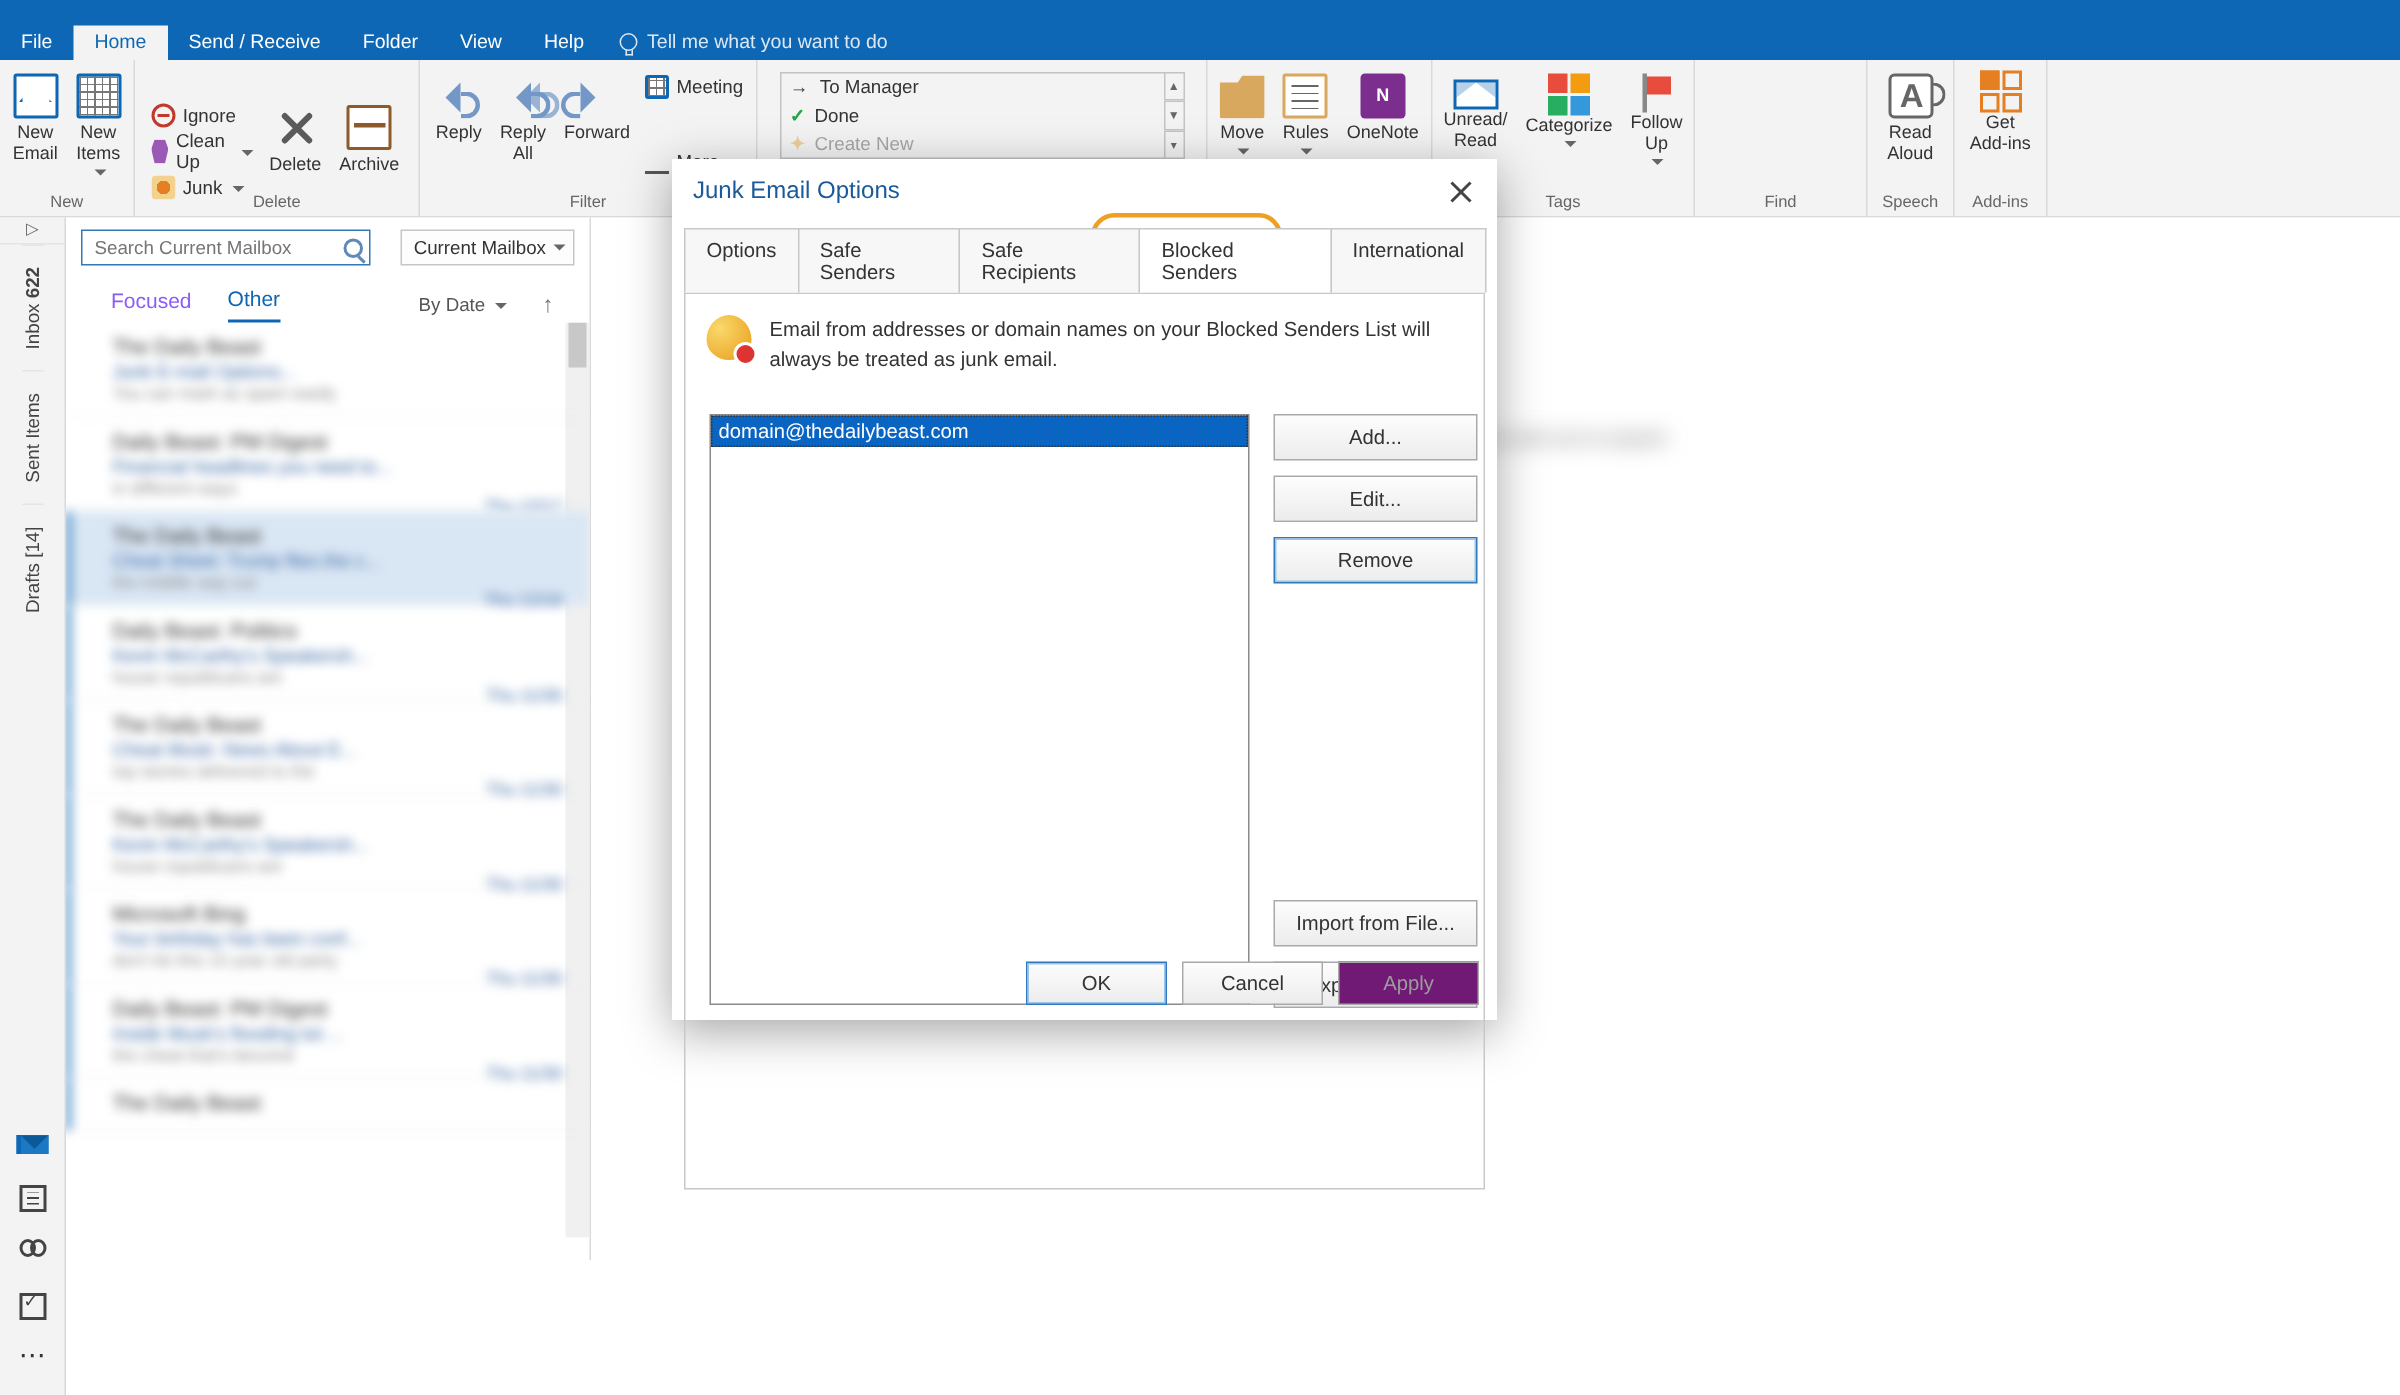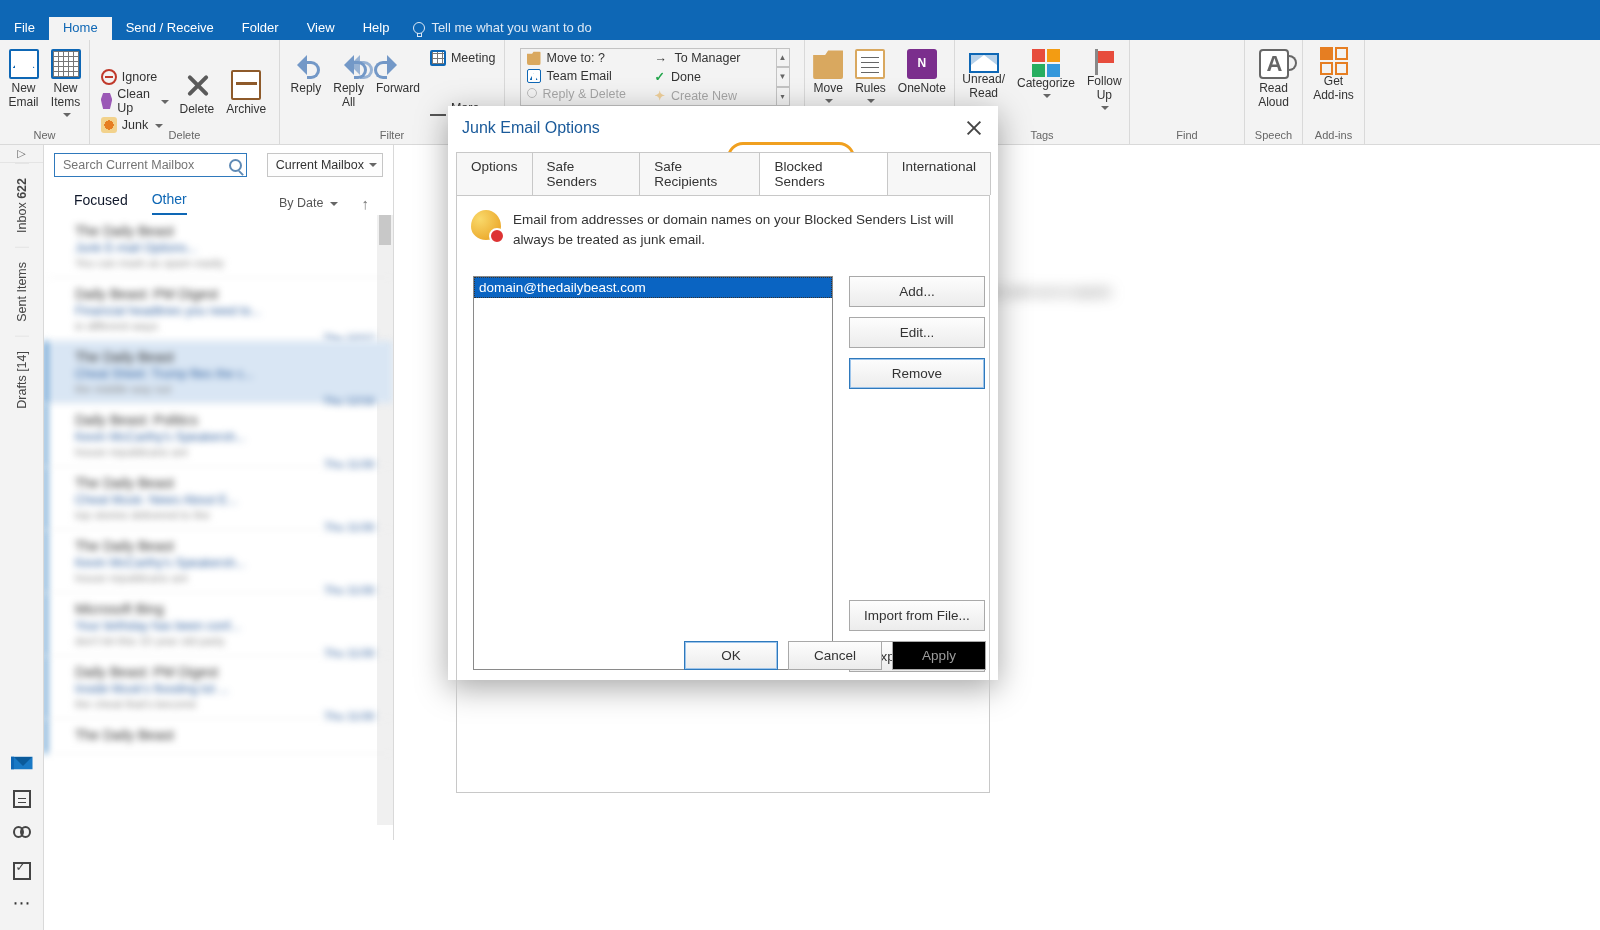--- a/index.html
+++ b/index.html
@@ -60,21 +60,21 @@
   .ri-ppl{ display:flex;} .ri-ppl:before,.ri-ppl:after{content:"";width:8px;height:8px;border:2px solid #444;border-radius:50%;} .ri-ppl:after{margin-left:-4px;}
   .ri-note{ border:2px solid #444; position:relative;} .ri-note:after{content:"✓";position:absolute;left:1px;top:-4px;color:#444;}
   .maillist { position:absolute; left:44px; top:145px; width:350px; height:695px; background:#fff; border-right:1px solid #d9d9d9;}
   .searchbar{ padding:8px 10px; display:flex; gap:20px;}
   .searchbox{ flex:1; display:flex; border:1px solid #2f79bc;background:#fff; align-items:center;padding:0 4px;}
   .searchbox input{ flex:1;border:none;outline:none;font-size:12.5px;padding:4px;}
   .mag{ width:13px;height:13px;border:2px solid #5f8ab5;border-radius:50%;position:relative;} .mag:after{content:"";position:absolute;right:-4px;bottom:-4px;width:6px;height:2px;background:#5f8ab5;transform:rotate(45deg);}
   .scopesel{ border:1px solid #c6c6c6; padding:4px 18px 4px 8px; font-size:12.5px; background:#fdfdfd; position:relative;}
   .scopesel:after{content:"";position:absolute;right:5px;top:9px;border:4px solid transparent;border-top-color:#666;}
   .tabs2{ display:flex; padding:6px 24px 0 30px; gap:24px; font-size:14px; align-items:center;}
-  .tabs2 .t{ padding-bottom:6px; cursor:pointer; color:#0f172a;} .tabs2 .t.active{ color:#0e67b5;border-bottom:2px solid #0e67b5;}
+  .tabs2 .t{ padding-bottom:6px; cursor:pointer; color:#8b5cf6;} .tabs2 .t.active{ color:#0e67b5;border-bottom:2px solid #0e67b5;}
   .tabs2 .spacer{flex:1;}
   .tabs2 .sort{ font-size:12.5px; color:#555; display:flex; align-items:center; gap:4px;}
   .tabs2 .arrowup{ font-size:15px;color:#777;}
   .listbody{ position:relative; height:610px; overflow:hidden;}
   .grouphdr{ padding:5px 14px 5px 28px; font-size:12px; font-weight:600; color:#444; display:flex; align-items:center; gap:5px;}
   .grouphdr:before{content:"";border:4px solid transparent;border-top-color:#555;position:relative;top:2px;}
   .msgitem{ padding:8px 14px 8px 28px; border-bottom:1px solid #f1f1f1; filter:blur(3.5px); border-left:3px solid transparent;}
   .msgitem.selected{ background:#d9e6f4; border-left-color:#0e67b5; filter:blur(3.5px);}
   .msgitem.unread{ border-left-color:#0e67b5;}
   .msgitem .from{ font-size:14px;color:#333;margin-bottom:2px;}
@@ -109,21 +109,21 @@
   .listbox{ position:absolute; left:16px; top:80px; width:360px; height:394px; border:1px solid #8a8a8a; background:#fff;}
   .listitem{ padding:2px 4px; font-size:13.5px; cursor:default;}
   .listitem.sel{ background:#0a64c2;color:#fff;border:1px dotted #333;}
   .dbtncol{ position:absolute; left:392px; top:80px; width:136px; display:flex; flex-direction:column; gap:10px;}
   .dbtn{ background:linear-gradient(#fdfdfd,#ececec); border:1px solid #a9a9a9; padding:7px 0; text-align:center; font-size:13.5px; cursor:pointer;}
   .dbtn.focus{ border-color:#2f79bc; box-shadow:inset 0 0 0 1px #9cc4eb;}
   .dbtncol2{ position:absolute; left:392px; top:404px; width:136px; display:flex; flex-direction:column; gap:10px;}
   .dlgfooter{ position:absolute; left:0;right:0;bottom:0;height:50px; display:flex; justify-content:flex-end; align-items:center; gap:10px; padding:0 12px;}
   .fbtn{ width:94px; padding:6px 0; text-align:center; font-size:13.5px; background:linear-gradient(#fdfdfd,#ececec); border:1px solid #a9a9a9; cursor:pointer;}
   .fbtn.primary{ border-color:#2f79bc; box-shadow:0 0 0 1px #9cc4eb inset;}
-  .fbtn.disabled{ color:#9c9c9c; background:#000000;}
+  .fbtn.disabled{ color:#9c9c9c; background:#701a75;}
   .movestep{ border:1px solid #c3c3c3; width:270px; padding-right:12px; position:relative;}
   .msrow{ display:flex; align-items:center; gap:6px; padding:2px 6px; font-size:12.5px;}
   .msic{ width:14px;height:14px;}
   .stepbtns{ position:absolute;right:-1px;top:-1px;bottom:-1px;width:14px;display:flex;flex-direction:column;}
   .stepbtns span{flex:1;border:1px solid #c3c3c3;background:#f3f3f3;display:flex;align-items:center;justify-content:center;font-size:8px;color:#666;}
   .check{ color:#21a54a;font-weight:bold;}
   .dot{ width:10px;height:10px;border:1.5px solid #666;border-radius:50%;display:inline-block;position:relative;top:-1px;}
 </style>
 </head>
 <body>
@@ -224,34 +224,20 @@
             <span>More</span>
             <span class="caret"></span>
           </div>
       </div>
     </div>
     <div class="group-label">Filter</div>
   </div>
   <div class="group" style="width:300px;padding-top:8px;">
     <div class="movestep">
       <div style="display:flex;">
-        <div style="flex:1;">
-          <div class="msrow">
-              <span class="msic i-folder"></span>
-              <span>Move to: ?</span>
-            </div>
-          <div class="msrow">
-              <span class="msic i-mail" style="border-width:1px;"></span>
-              <span>Team Email</span>
-            </div>
-          <div class="msrow" style="opacity:.4;">
-              <span class="dot"></span>
-              <span>Reply &amp; Delete</span>
-            </div>
-        </div>
         <div style="flex:1;">
           <div class="msrow">
               <span class="msic" style="position:relative;">→</span>
               <span>To Manager</span>
             </div>
           <div class="msrow">
               <span class="check">✓</span>
               <span>Done</span>
             </div>
           <div class="msrow" style="opacity:.4;">

